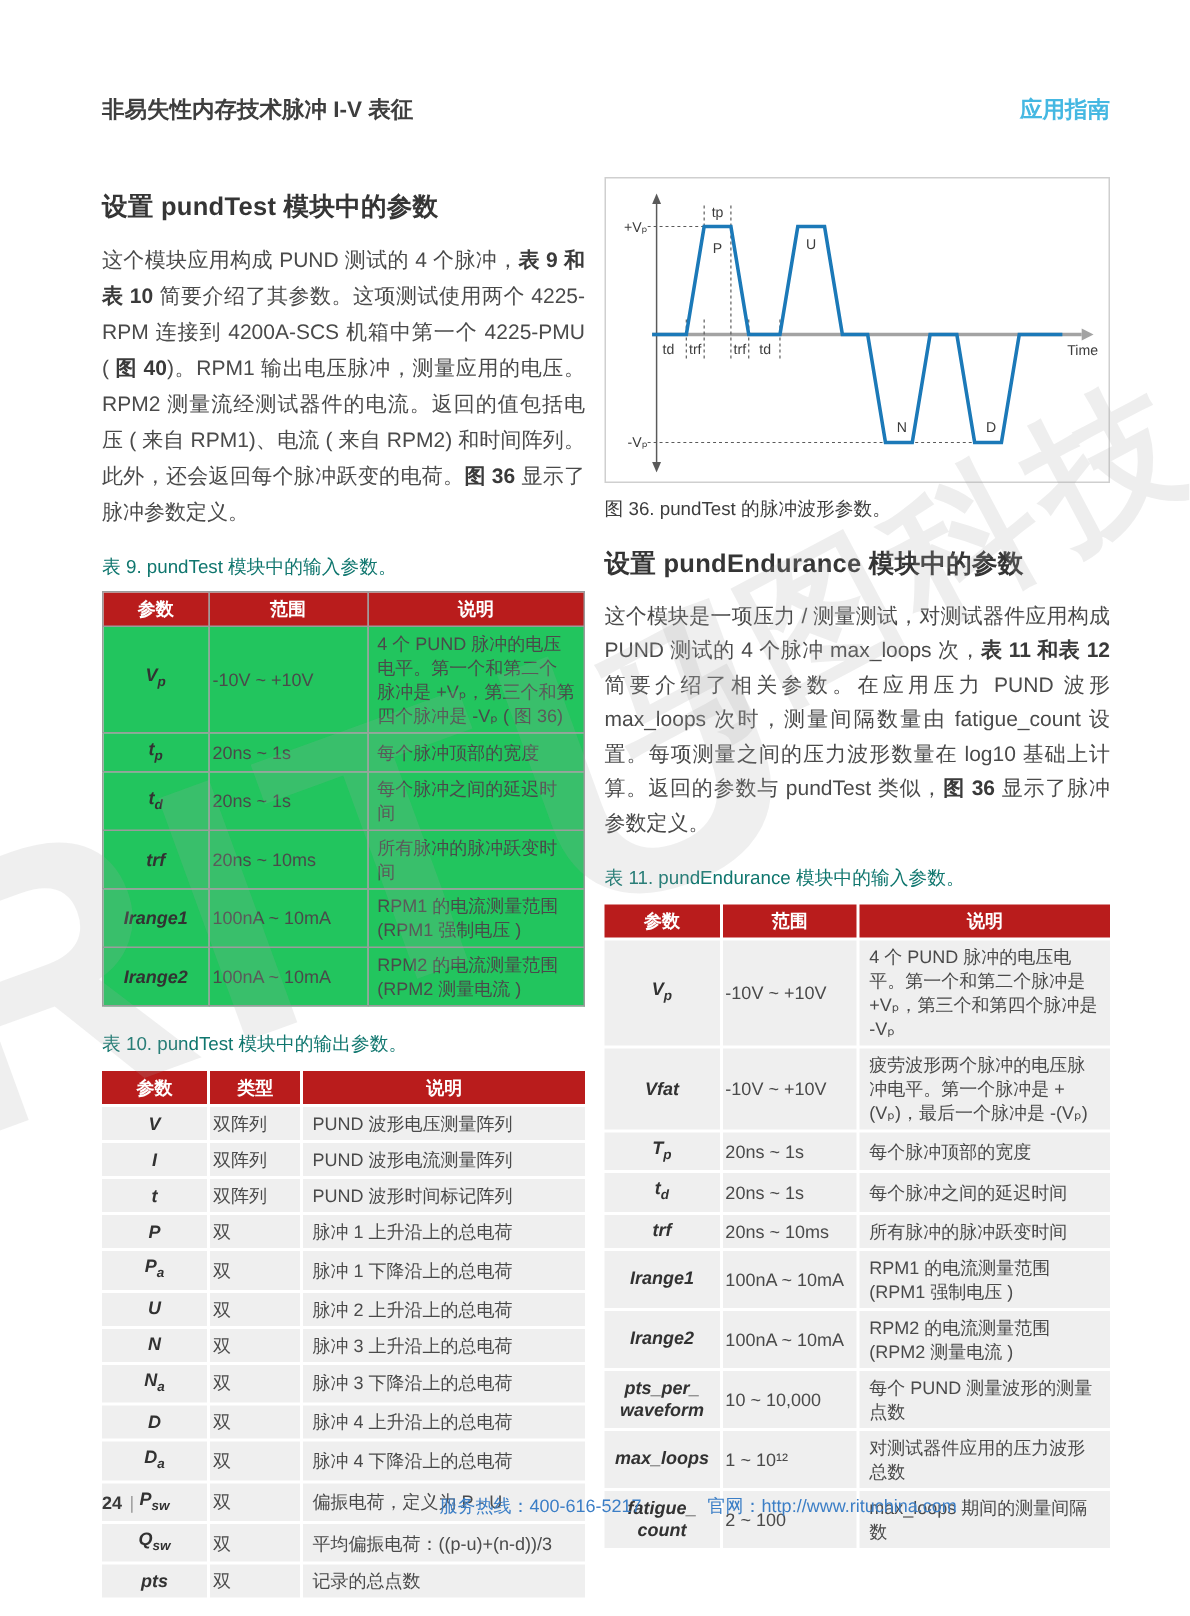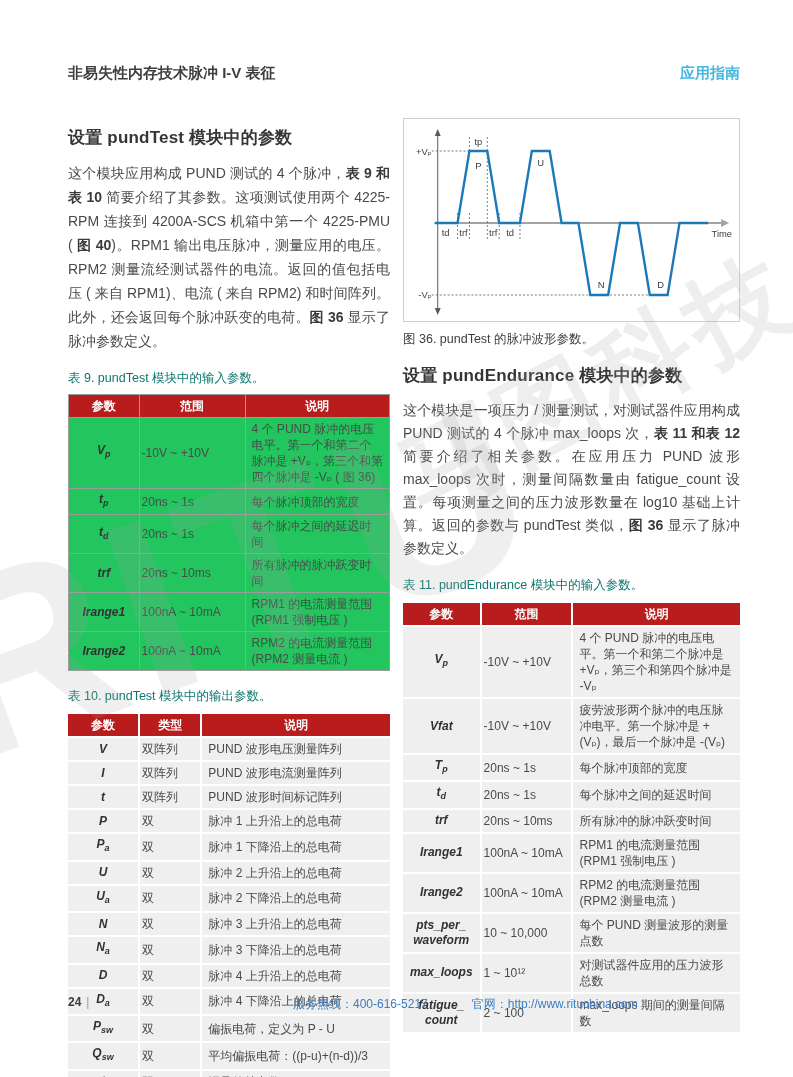--- a/index.html
+++ b/index.html
@@ -164,25 +164,20 @@
             </tr>
             <tr>
               <td class="pcell">P<sub>a</sub></td>
               <td class="rcell">双</td>
               <td class="dcell">脉冲 1 下降沿上的总电荷</td>
             </tr>
             <tr>
               <td class="pcell">U</td>
               <td class="rcell">双</td>
               <td class="dcell">脉冲 2 上升沿上的总电荷</td>
-            </tr>
-            <tr>
-              <td class="pcell">U<sub>a</sub></td>
-              <td class="rcell">双</td>
-              <td class="dcell">脉冲 2 下降沿上的总电荷</td>
             </tr>
             <tr>
               <td class="pcell">N</td>
               <td class="rcell">双</td>
               <td class="dcell">脉冲 3 上升沿上的总电荷</td>
             </tr>
             <tr>
               <td class="pcell">N<sub>a</sub></td>
               <td class="rcell">双</td>
               <td class="dcell">脉冲 3 下降沿上的总电荷</td>

